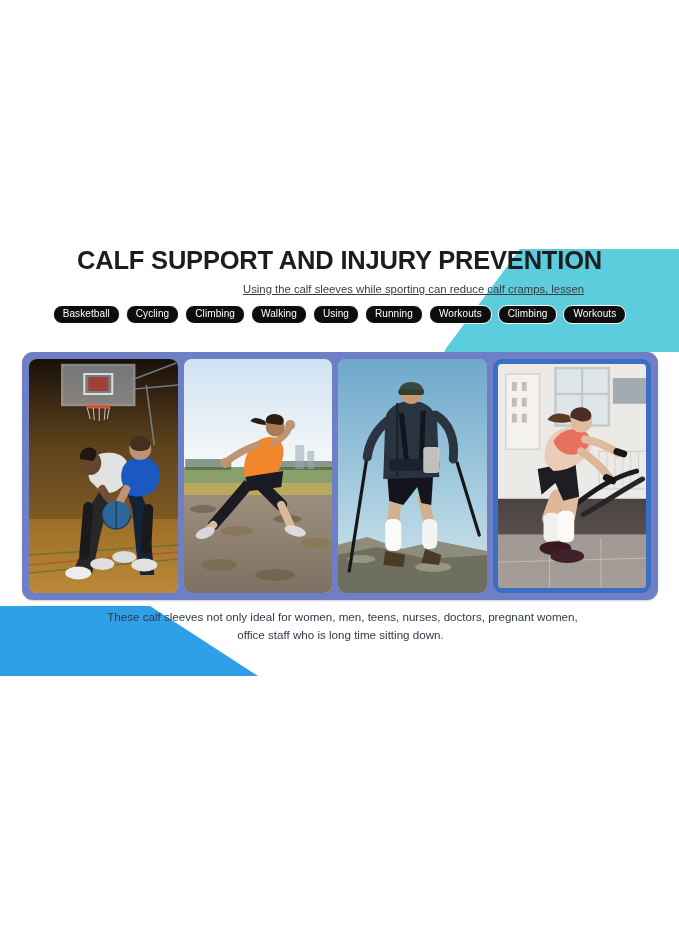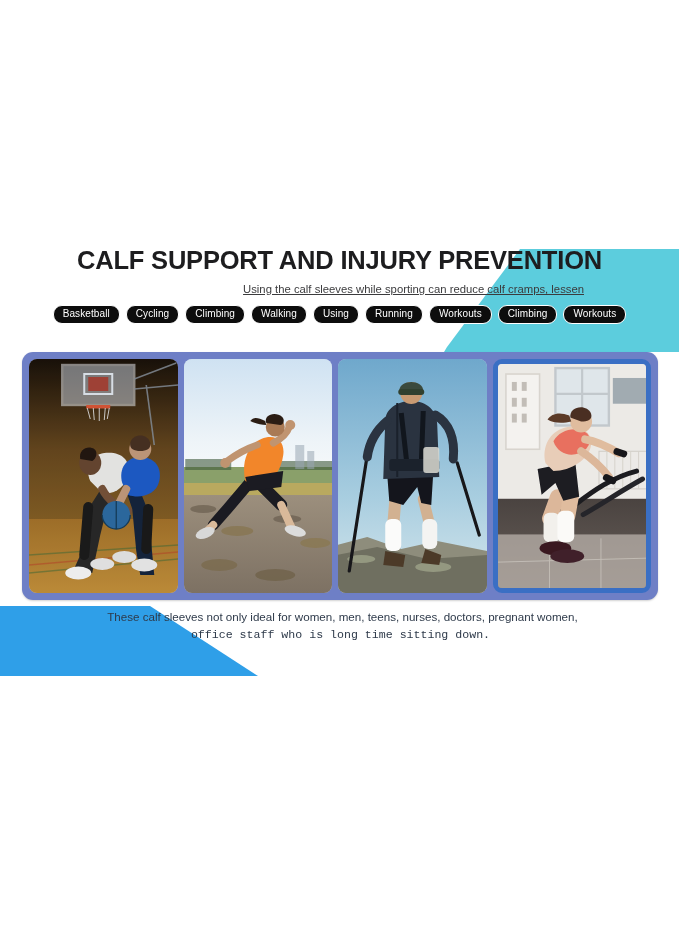--- a/index.html
+++ b/index.html
@@ -120,21 +120,21 @@
     z-index: 3;
     text-align: center;
     font-size: 11.6px;
     line-height: 1.55;
     color: #2e3a4a;
     padding: 0 52px;
     box-sizing: border-box;
   }
   #footer-copy .f-line { display: block; white-space: nowrap; }
   #footer-copy .f-line.f1 { padding-left: 6px; }
-  #footer-copy .f-line.f3 { padding-left: 2px; font-family: Liberation Mono, monospace; }
+  #footer-copy .f-line.f3 { padding-left: 2px; }
 </style>
 </head>
 <body>
 
 <svg id="deco-layer" viewBox="0 0 679 925" width="679" height="925" preserveAspectRatio="none">
   <polygon points="679,249 679,347 447,347 520,249" fill="#5ccddd"></polygon>
   <polygon points="679,347 679,352 444,352 447,347" fill="#5ccddd"></polygon>
   <polygon points="0,606 150,606 258,676 0,676" fill="#2f9fe8"></polygon>
 </svg>
 

